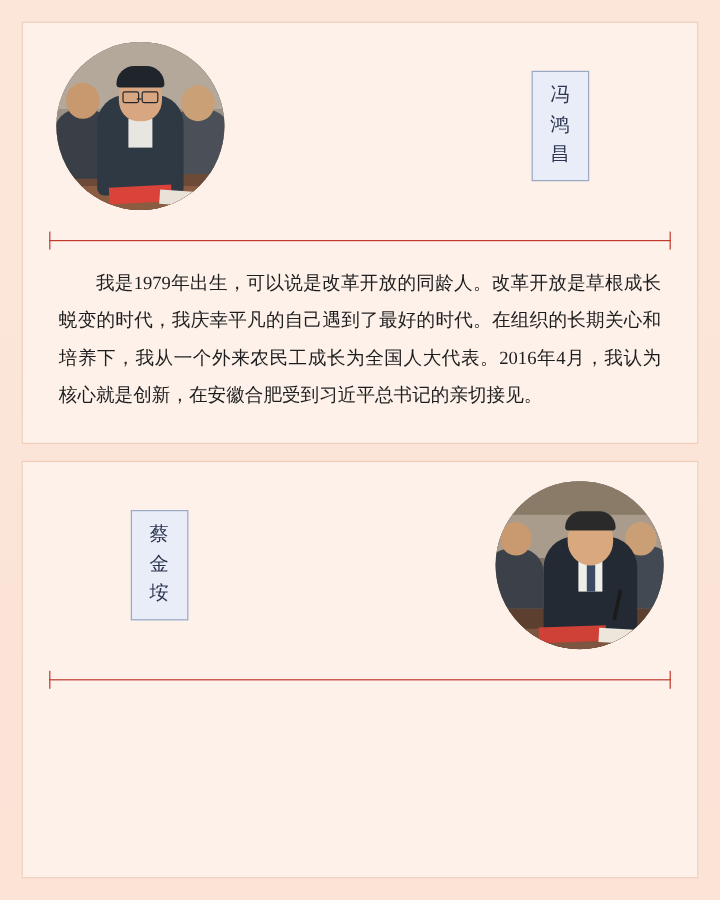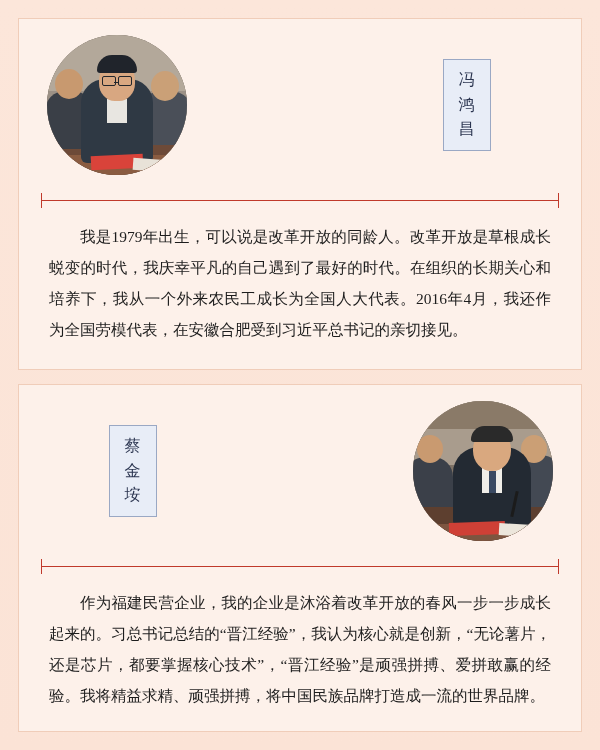--- a/index.html
+++ b/index.html
@@ -187,21 +187,21 @@
         <span>冯</span>
         <span>鸿</span>
         <span>昌</span>
       </div>
     </div>
     <div class="divider">
       <div class="tick l"></div>
       <div class="line"></div>
       <div class="tick r"></div>
     </div>
-    <div class="text-body">我是1979年出生，可以说是改革开放的同龄人。改革开放是草根成长蜕变的时代，我庆幸平凡的自己遇到了最好的时代。在组织的长期关心和培养下，我从一个外来农民工成长为全国人大代表。2016年4月，我还作为全国劳模代表，在安徽合肥受到习近平总书记的亲切接见。</div>
+    <div class="text-body">我是1979年出生，可以说是改革开放的同龄人。改革开放是草根成长蜕变的时代，我庆幸平凡的自己遇到了最好的时代。在组织的长期关心和培养下，我从一个外来农民工成长为全国人大代表。2016年4月，我认为核心就是创新，在安徽合肥受到习近平总书记的亲切接见。</div>
   </div>
 
   <div class="card card-bottom">
     <div class="portrait-row right-photo">
       <div class="name-box name-left">
         <span>蔡</span>
         <span>金</span>
         <span>垵</span>
       </div>
       <div class="spacer"></div>
@@ -225,16 +225,15 @@
           <div class="s2-paper"></div>
           <div class="s2-paper2"></div>
         </div>
       </div>
     </div>
     <div class="divider">
       <div class="tick l"></div>
       <div class="line"></div>
       <div class="tick r"></div>
     </div>
-    <div class="text-body">作为福建民营企业，我的企业是沐浴着改革开放的春风一步一步成长起来的。习总书记总结的“晋江经验”，我认为核心就是创新，“无论薯片，还是芯片，都要掌握核心技术”，“晋江经验”是顽强拼搏、爱拼敢赢的经验。我将精益求精、顽强拼搏，将中国民族品牌打造成一流的世界品牌。</div>
   </div>
 
 </div>
 
 </body></html>

